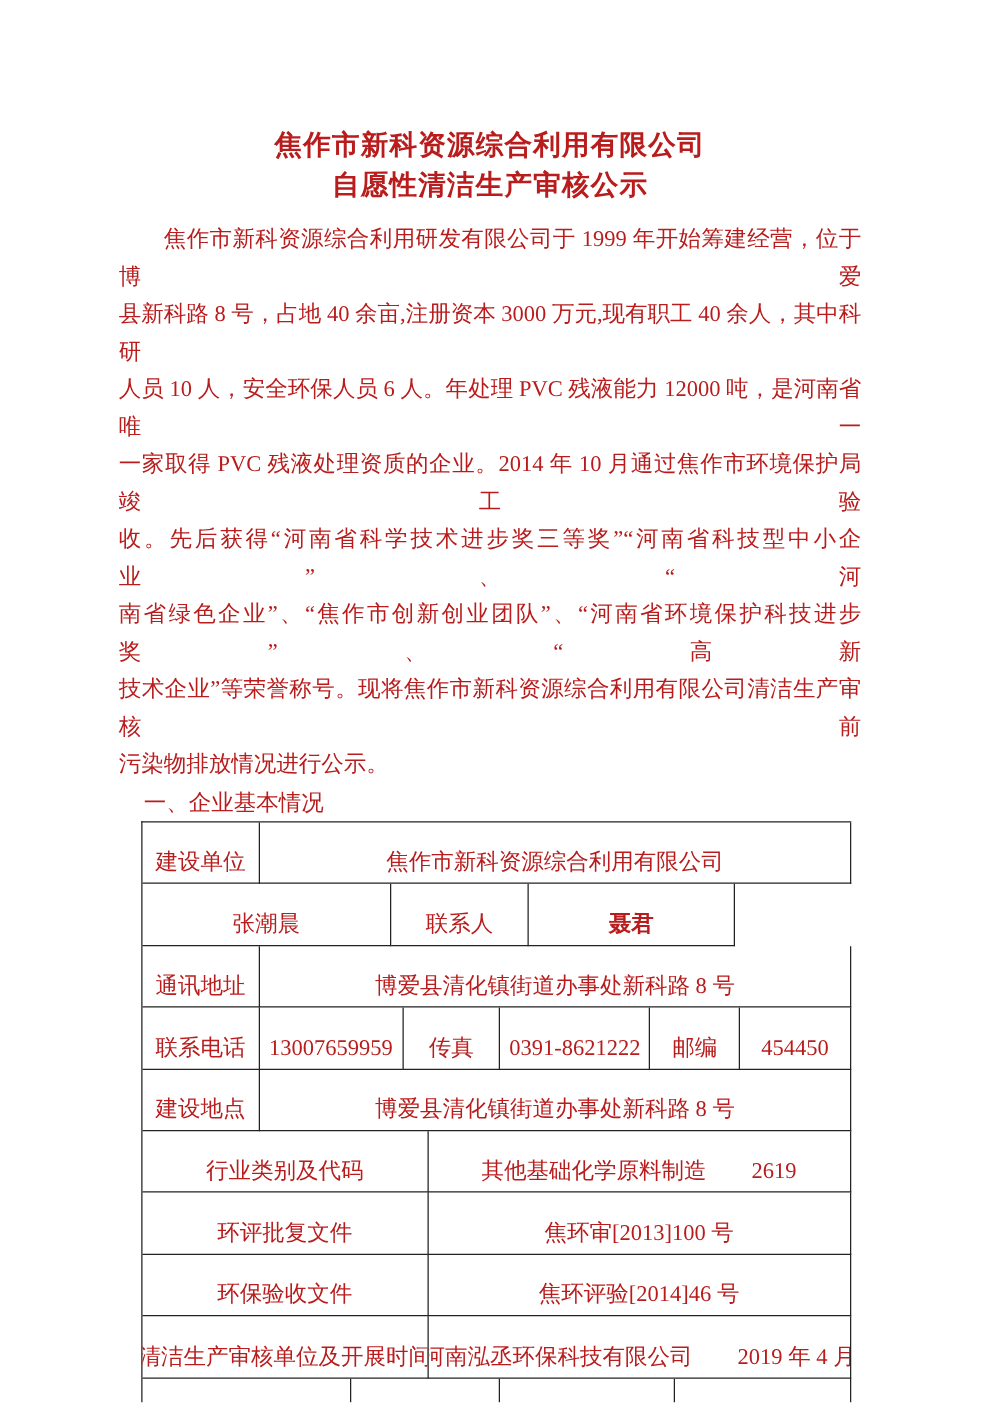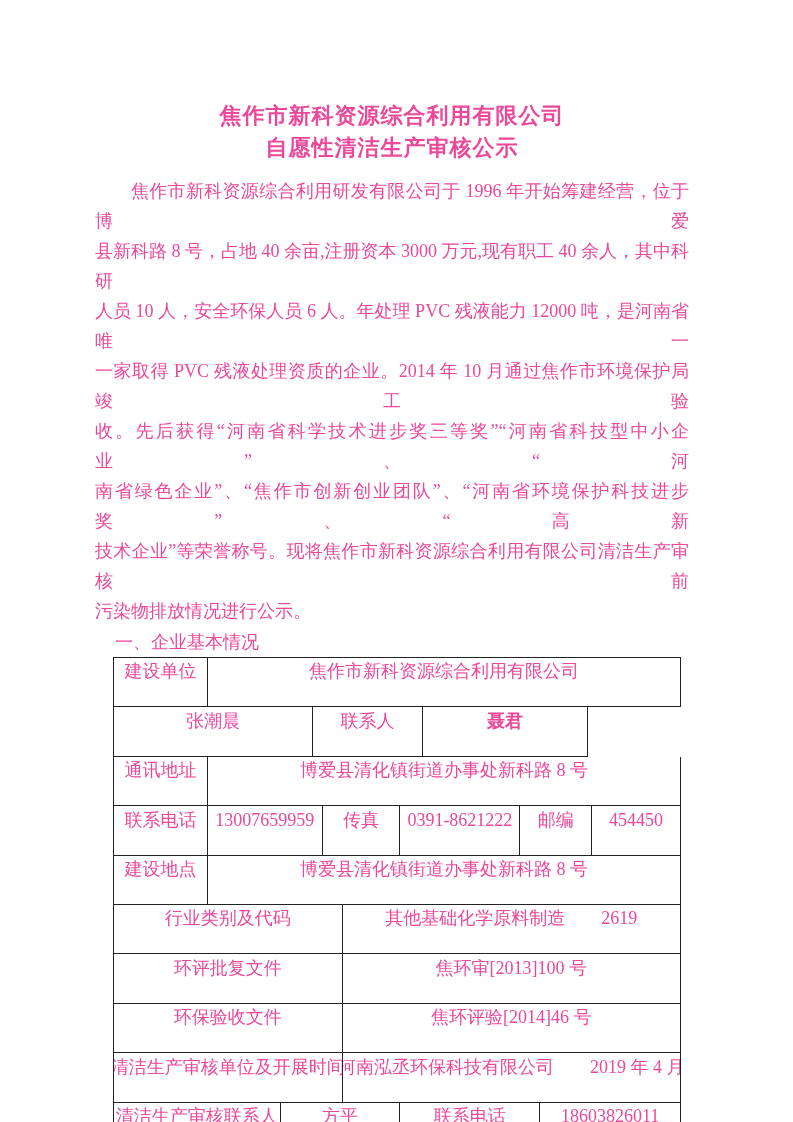--- a/index.html
+++ b/index.html
@@ -5,21 +5,21 @@
   html, body {
     margin: 0;
     padding: 0;
     background: #ffffff;
   }
   .page {
     position: relative;
     width: 793px;
     height: 1122px;
     background: #ffffff;
-    color: #ec4899;
+    color: #b91c1c;
     font-family: "Liberation Serif", "DejaVu Serif", serif;
     overflow: hidden;
     box-sizing: border-box;
     padding-top: 100px;
   }
   .content {
     margin-left: 95px;
     width: 594px;
   }
   .doc-title {
@@ -71,36 +71,36 @@
     display: flex;
     height: 49.4px;
   }
   .tcell {
     box-sizing: border-box;
     border-right: 1.5px solid #222222;
     border-bottom: 1.5px solid #222222;
     display: flex;
     align-items: flex-end;
     justify-content: center;
-    padding-bottom: 25px;
+    padding-bottom: 7px;
     font-size: 18px;
     line-height: 20px;
     white-space: pre;
     overflow: hidden;
   }
 </style>
 </head>
 <body>
 
 <div class="page">
   <div class="content">
     <div class="doc-title">焦作市新科资源综合利用有限公司</div>
     <div class="doc-subtitle">自愿性清洁生产审核公示</div>
     <div class="body-paragraph">
-        <div class="body-line indent">焦作市新科资源综合利用研发有限公司于 1996 年开始筹建经营，位于博爱</div>
+        <div class="body-line indent">焦作市新科资源综合利用研发有限公司于 1999 年开始筹建经营，位于博爱</div>
         <div class="body-line">县新科路 8 号，占地 40 余亩,注册资本 3000 万元,现有职工 40 余人，其中科研</div>
         <div class="body-line">人员 10 人，安全环保人员 6 人。年处理 PVC 残液能力 12000 吨，是河南省唯一</div>
         <div class="body-line">一家取得 PVC 残液处理资质的企业。2014 年 10 月通过焦作市环境保护局竣工验</div>
         <div class="body-line">收。先后获得“河南省科学技术进步奖三等奖”“河南省科技型中小企业”、“河</div>
         <div class="body-line">南省绿色企业”、“焦作市创新创业团队”、“河南省环境保护科技进步奖”、“高新</div>
         <div class="body-line">技术企业”等荣誉称号。现将焦作市新科资源综合利用有限公司清洁生产审核前</div>
         <div class="body-line last">污染物排放情况进行公示。</div>
       </div>
     <div class="section-heading">一、企业基本情况</div>
     <div class="tbl">

